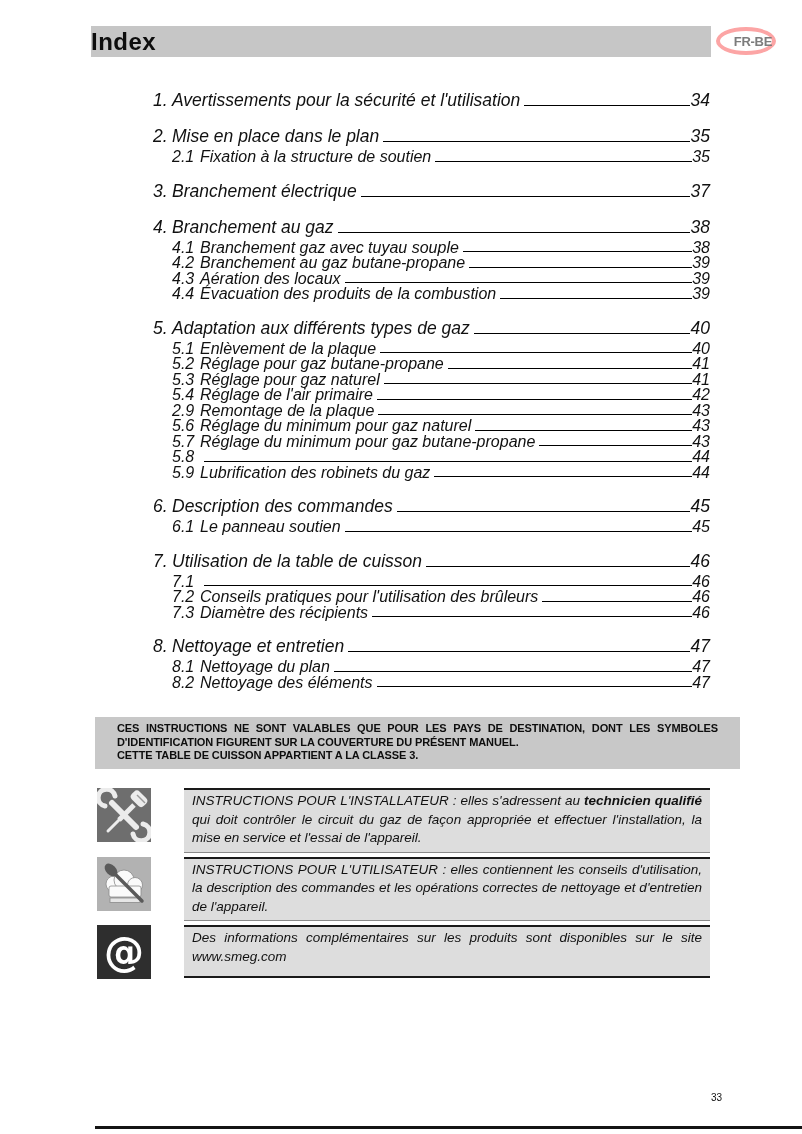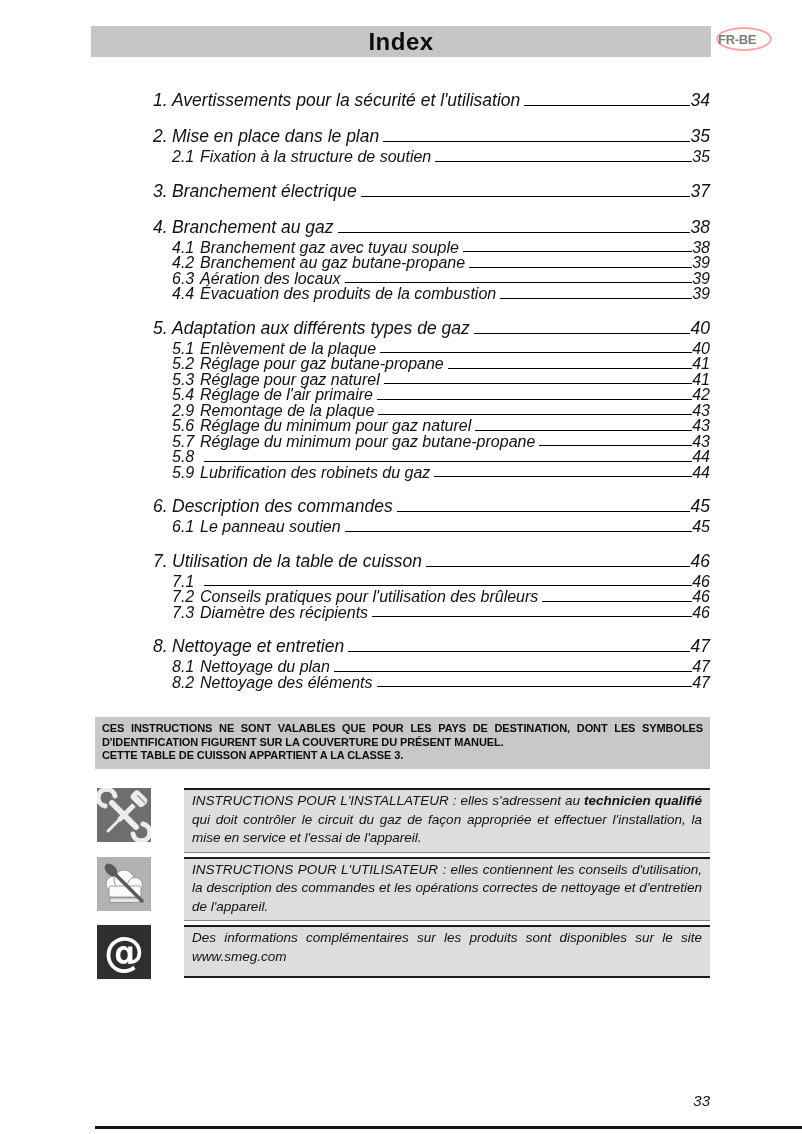--- a/index.html
+++ b/index.html
@@ -1,56 +1,56 @@
 <!DOCTYPE html>
 <html><head>
 <meta charset="utf-8">
 <style>
   html,body{margin:0;padding:0;}
   body{width:802px;height:1134px;background:#ffffff;font-family:"Liberation Sans",sans-serif;position:relative;color:#111;}
   .page{position:absolute;inset:0;overflow:hidden;background:#fff;}
 
   
-  .header-bar{position:absolute;left:91px;top:26px;width:620px;height:31px;background:#c6c6c6;text-align:center;}
+  .header-bar{position:absolute;left:91px;top:26px;width:620px;height:31px;background:#c6c6c6;text-align:left;}
   .header-title{font-size:24px;font-weight:bold;line-height:31px;color:#0d0d0d;letter-spacing:.5px;}
-  .badge{position:absolute;left:716px;top:27px;width:52px;height:20px;border:2px solid #fca5a5;border-radius:50%;
-         display:flex;align-items:center;justify-content:flex-start;font-size:13px;font-weight:bold;color:#7c7c7c;letter-spacing:-.3px;}
+  .badge{position:absolute;left:716px;top:27px;width:52px;height:20px;border:4px solid #fca5a5;border-radius:50%;
+         display:flex;align-items:center;justify-content:flex-end;font-size:13px;font-weight:bold;color:#7c7c7c;letter-spacing:-.3px;}
 
   
   .toc{position:absolute;left:153px;top:90px;width:557px;font-style:italic;}
   .toc-section{margin-top:16px;}
   .toc-section:first-child{margin-top:0;}
   .toc-main{display:flex;align-items:flex-end;font-size:17.5px;line-height:20px;white-space:nowrap;}
   .toc-main .num{flex:none;width:19px;}
   .toc-main .leader{flex:1 1 auto;border-bottom:1.5px solid #000;margin:0 1px 4px 4px;min-width:10px;}
   .toc-main .pg{flex:none;}
   .toc-subs{margin-top:3px;}
   .toc-sub{display:flex;align-items:flex-end;font-size:16px;line-height:15.5px;margin-left:19px;white-space:nowrap;}
   .toc-sub .num{flex:none;width:28px;}
   .toc-sub .leader{flex:1 1 auto;border-bottom:1px solid #000;margin:0 0 3px 4px;min-width:10px;}
   .toc-sub .pg{flex:none;}
 
   
-  .notice{position:absolute;left:95px;top:717px;width:601px;background:#c8c8c8;padding:5px 7px 6px;
+  .notice{position:absolute;left:95px;top:717px;width:601px;background:#c8c8c8;padding:5px 22px 6px;
           font-size:11px;font-weight:bold;line-height:13.5px;letter-spacing:-.1px;color:#0d0d0d;}
   .notice .l1{text-align:justify;}
 
   
   .info{position:absolute;left:97px;top:788px;width:613px;}
   .info-row{display:flex;align-items:flex-start;margin-bottom:4px;}
   .icon-box{flex:none;width:54px;height:54px;}
   .icon-box svg{display:block;}
   .info-text{margin-left:33px;flex:1 1 auto;background:#dddddd;border-top:2px solid #1a1a1a;border-bottom:1px solid #8a8a8a;
              padding:2px 8px 4px;font-style:italic;font-size:13.5px;line-height:18.5px;text-align:justify;
              min-height:52px;box-sizing:border-box;}
   .info-row:last-child .info-text{border-bottom:2px solid #1a1a1a;min-height:53px;}
   .info-text .b{font-weight:bold;}
 
   
-  .page-num{position:absolute;left:0;top:1092px;width:710px;text-align:right;font-style:italic;font-size:15px;}
+  .page-num{position:absolute;left:12px;top:1092px;width:710px;text-align:right;font-size:10px;}
   .bottom-rule{position:absolute;left:95px;top:1126px;width:707px;height:3px;background:#141414;}
 </style>
 </head>
 <body>
 
 <div class="page">
 
   <div class="header-bar">
     <span class="header-title">Index</span>
   </div>
@@ -105,21 +105,21 @@
             <span class="leader"></span>
             <span class="pg">38</span>
           </div>
           <div class="toc-sub">
             <span class="num">4.2</span>
             <span class="ttl">Branchement au gaz butane-propane</span>
             <span class="leader"></span>
             <span class="pg">39</span>
           </div>
           <div class="toc-sub">
-            <span class="num">6.3</span>
+            <span class="num">4.3</span>
             <span class="ttl">Aération des locaux</span>
             <span class="leader"></span>
             <span class="pg">39</span>
           </div>
           <div class="toc-sub">
             <span class="num">4.4</span>
             <span class="ttl">Évacuation des produits de la combustion</span>
             <span class="leader"></span>
             <span class="pg">39</span>
           </div>

